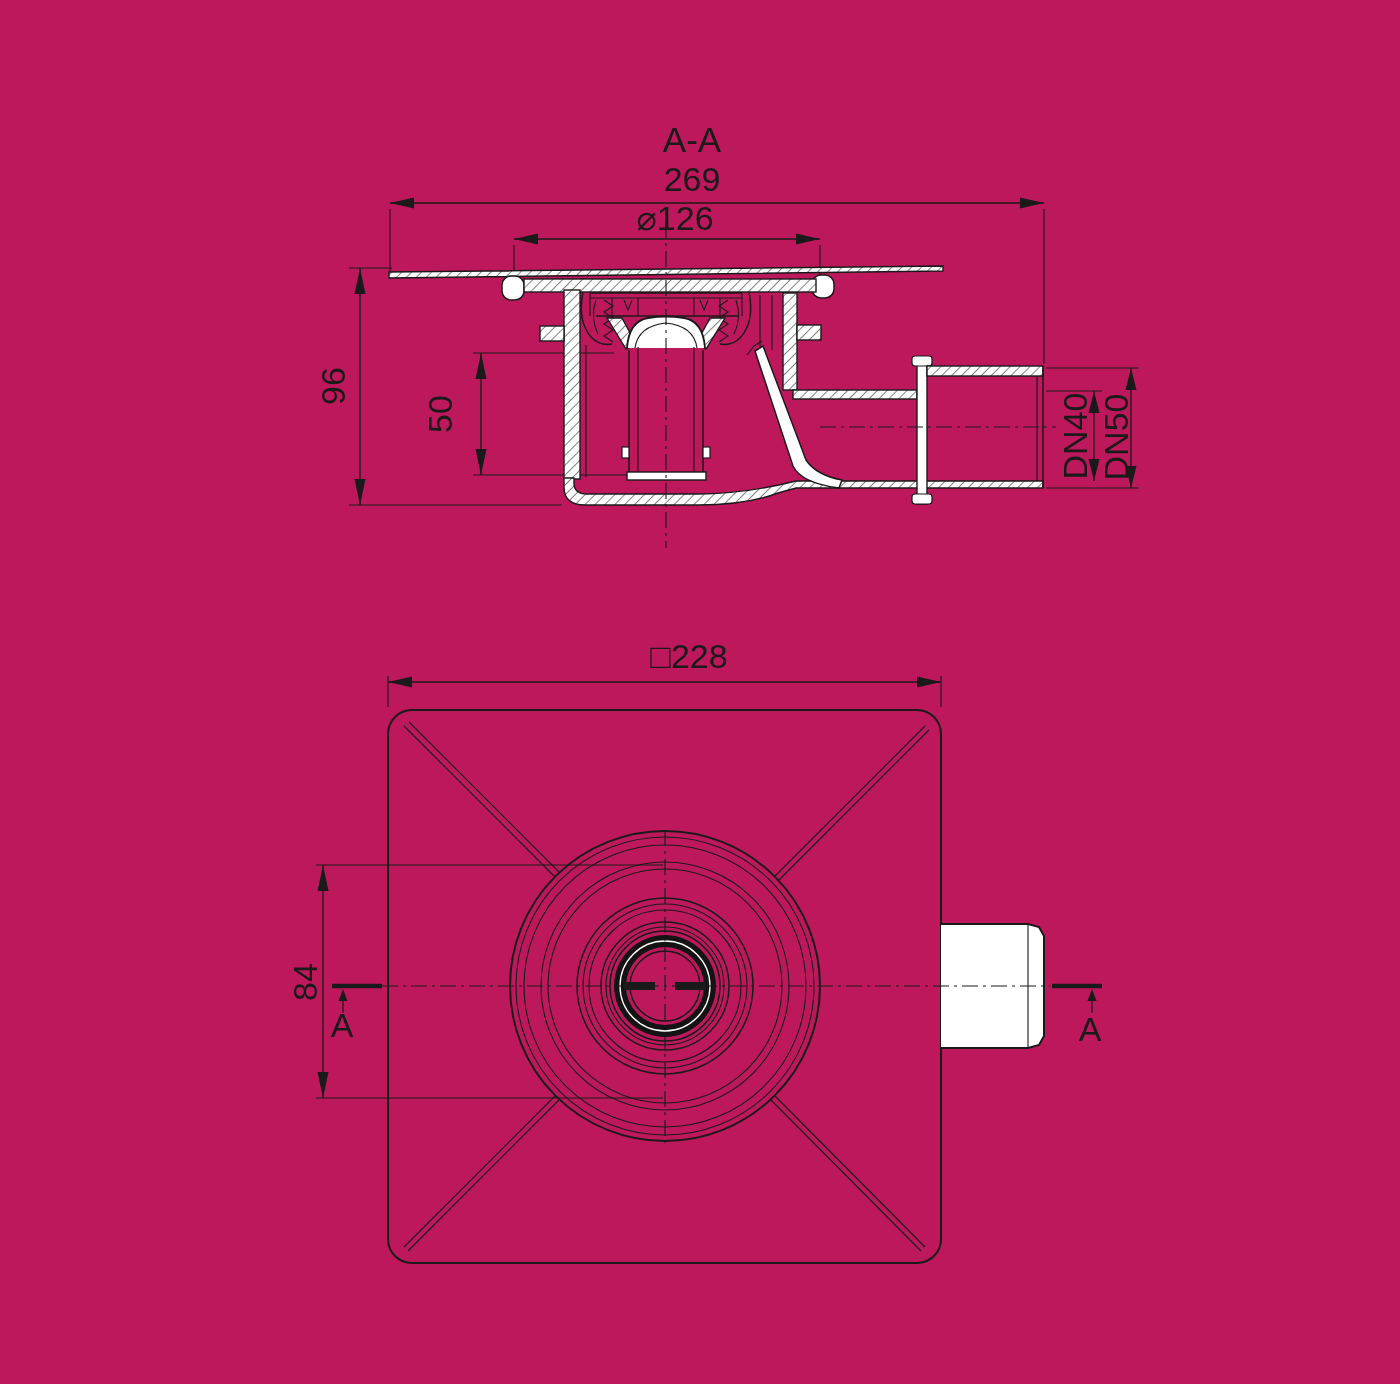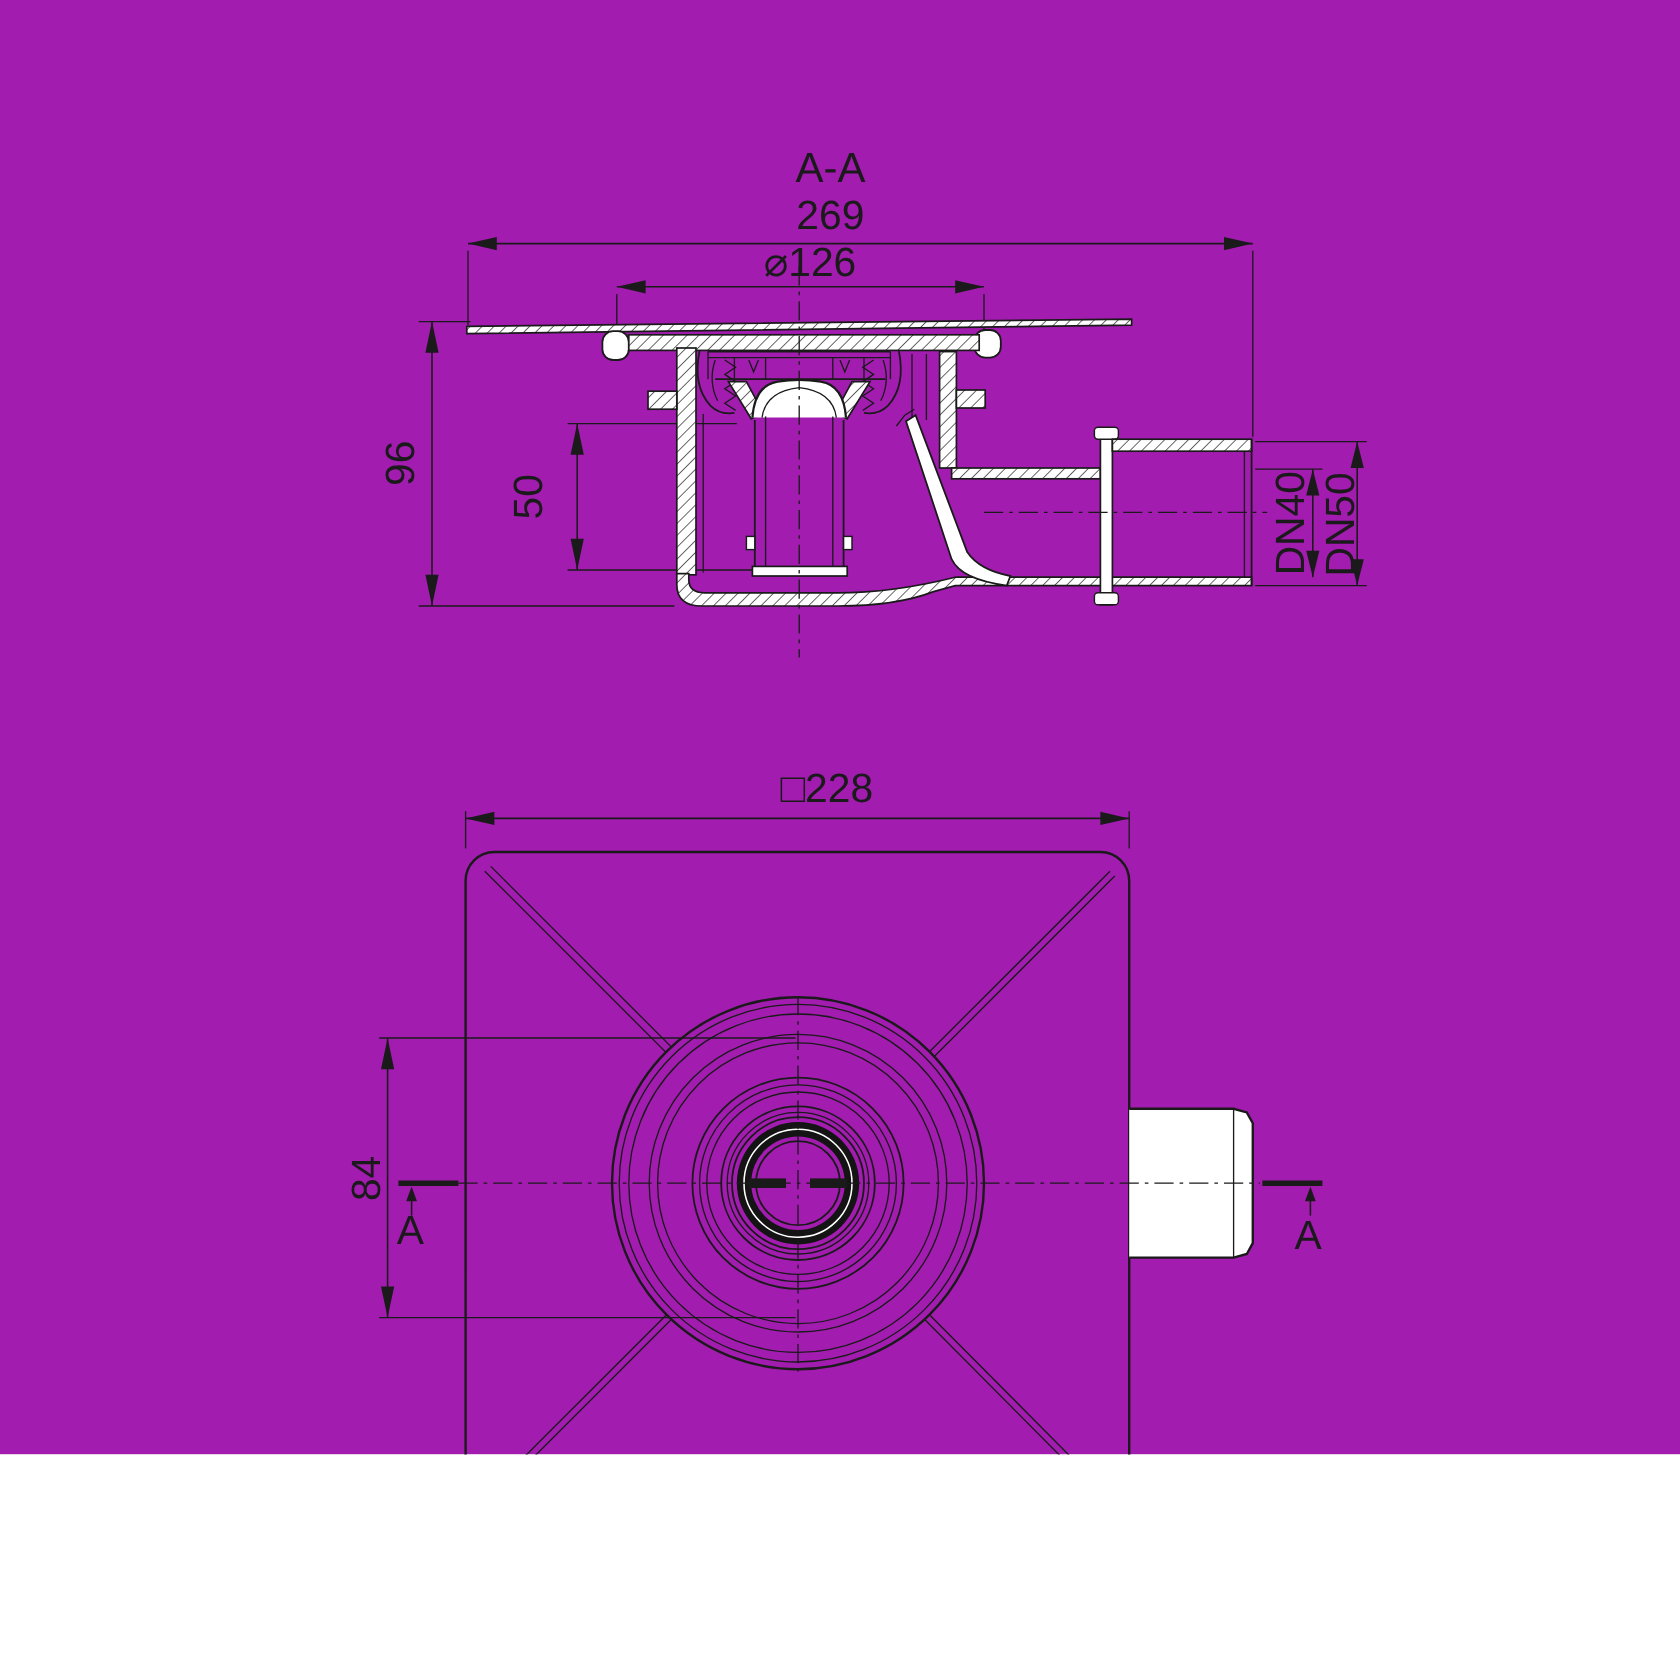--- a/index.html
+++ b/index.html
@@ -1,16 +1,16 @@
 <!DOCTYPE html>
 <html><head>
 <meta charset="utf-8">
 <style>
   html,body{margin:0;padding:0;background:#ffffff;}
-  .stage{width:1400px;height:1212px;background:#a21caf;position:relative;
+  .stage{width:1400px;height:1384px;background:#be185d;position:relative;
          font-family:"Liberation Sans","DejaVu Sans",sans-serif;}
   svg{display:block;}
   text{fill:#1a1a1a;font-family:"Liberation Sans","DejaVu Sans",sans-serif;}
   .dim-text{font-size:34px;}
   .title-text{font-size:35px;}
   .thin{stroke:#1a1a1a;stroke-width:1.1;fill:none;}
   .dimline{stroke:#1a1a1a;stroke-width:1.3;fill:none;}
   .main{stroke:#1a1a1a;stroke-width:2;fill:none;}
   .mid{stroke:#1a1a1a;stroke-width:1.5;fill:none;}
   .arrow{fill:#1a1a1a;stroke:none;}

